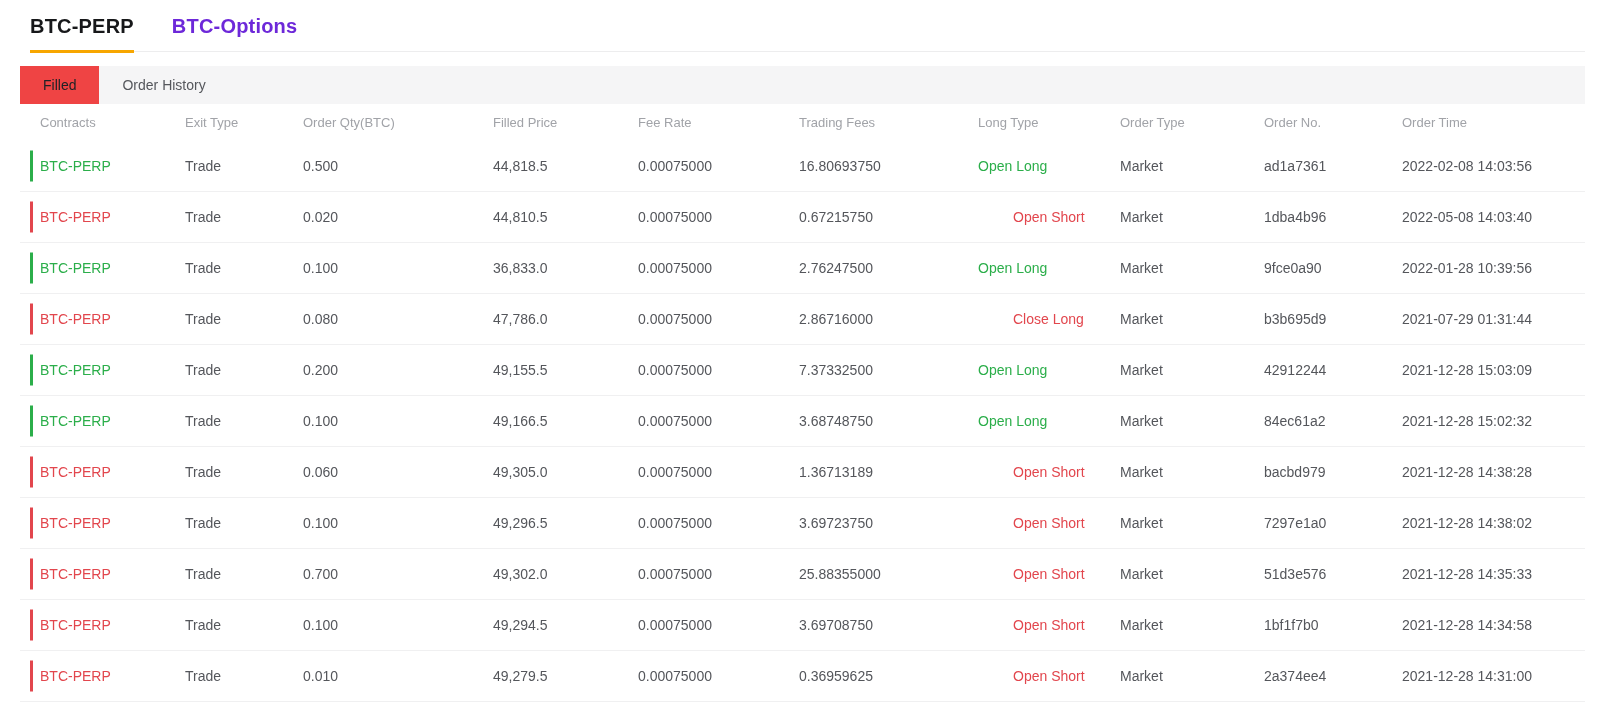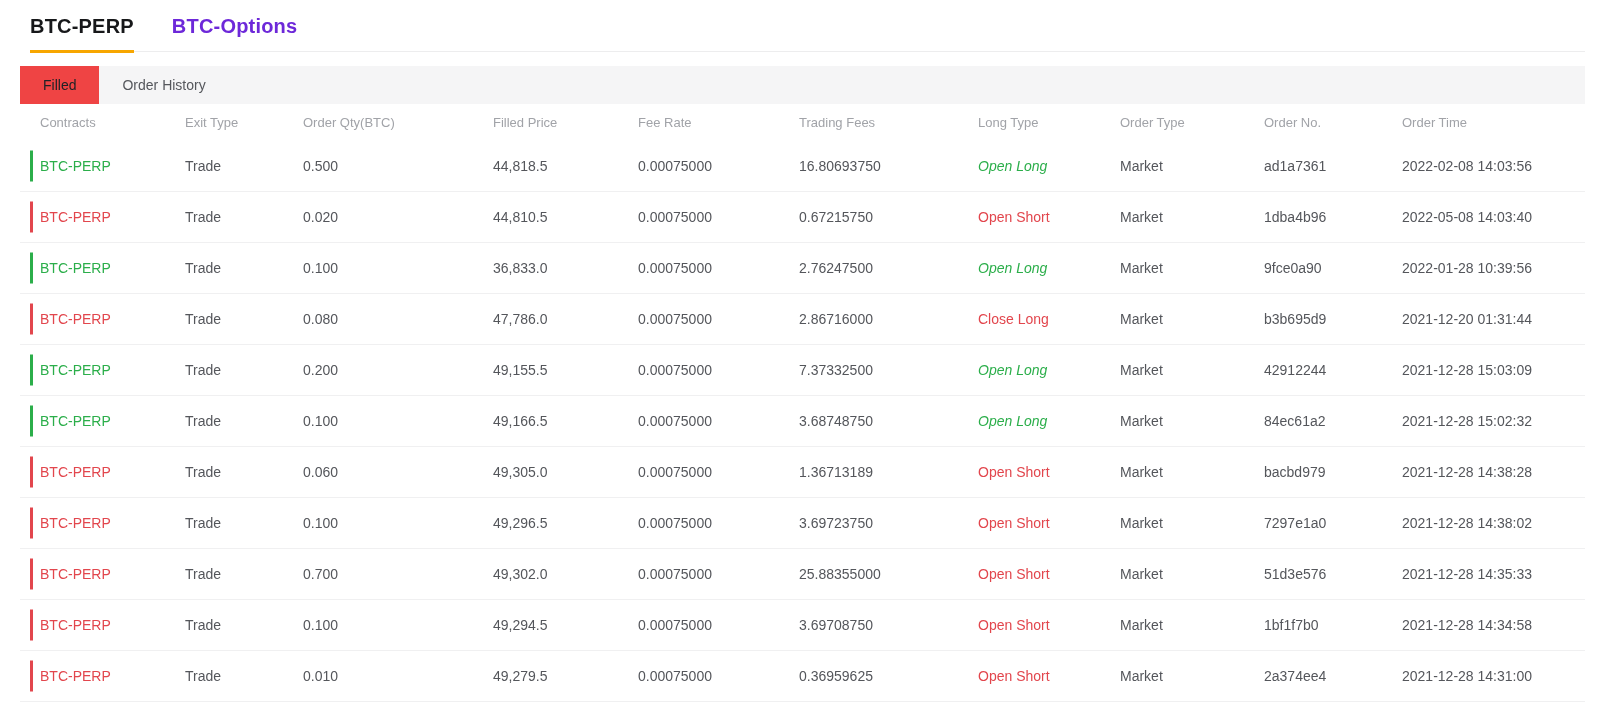--- a/index.html
+++ b/index.html
@@ -83,24 +83,24 @@
   }
   .side-bar {
     position: absolute;
     left: 10px; top: 50%;
     transform: translateY(-50%);
     width: 3px; height: 31px;
   }
   .cell-contracts { padding-left: 20px; }
   .tr.green .side-bar { background: var(--green); }
   .tr.green .contract-name { color: var(--green); }
-  .tr.green .cell-trade-type { color: var(--green); font-style: italic; }
+  .tr.green .cell-trade-type { color: var(--green); }
   .tr.red .side-bar { background: var(--red); }
   .tr.red .contract-name { color: var(--red); }
-  .tr.red .cell-trade-type { color: var(--red); }
+  .tr.red .cell-trade-type { color: var(--red); margin-left: 35px; }
 </style>
 </head>
 <body>
 
 <div class="market-tabs-row">
   <div class="market-tab active">BTC-PERP</div>
   <div class="market-tab">BTC-Options</div>
 </div>
 
 <div class="view-tabs">
@@ -173,21 +173,21 @@
       <span class="contract-name">BTC-PERP</span>
     </div>
     <div class="td">Trade</div>
     <div class="td">0.080</div>
     <div class="td">47,786.0</div>
     <div class="td">0.00075000</div>
     <div class="td">2.86716000</div>
     <div class="td cell-trade-type">Close Long</div>
     <div class="td">Market</div>
     <div class="td">b3b695d9</div>
-    <div class="td">2021-12-20 01:31:44</div>
+    <div class="td">2021-07-29 01:31:44</div>
   </div>
       <div class="tr grid green">
     <div class="td cell-contracts">
       <span class="side-bar"></span>
       <span class="contract-name">BTC-PERP</span>
     </div>
     <div class="td">Trade</div>
     <div class="td">0.200</div>
     <div class="td">49,155.5</div>
     <div class="td">0.00075000</div>

